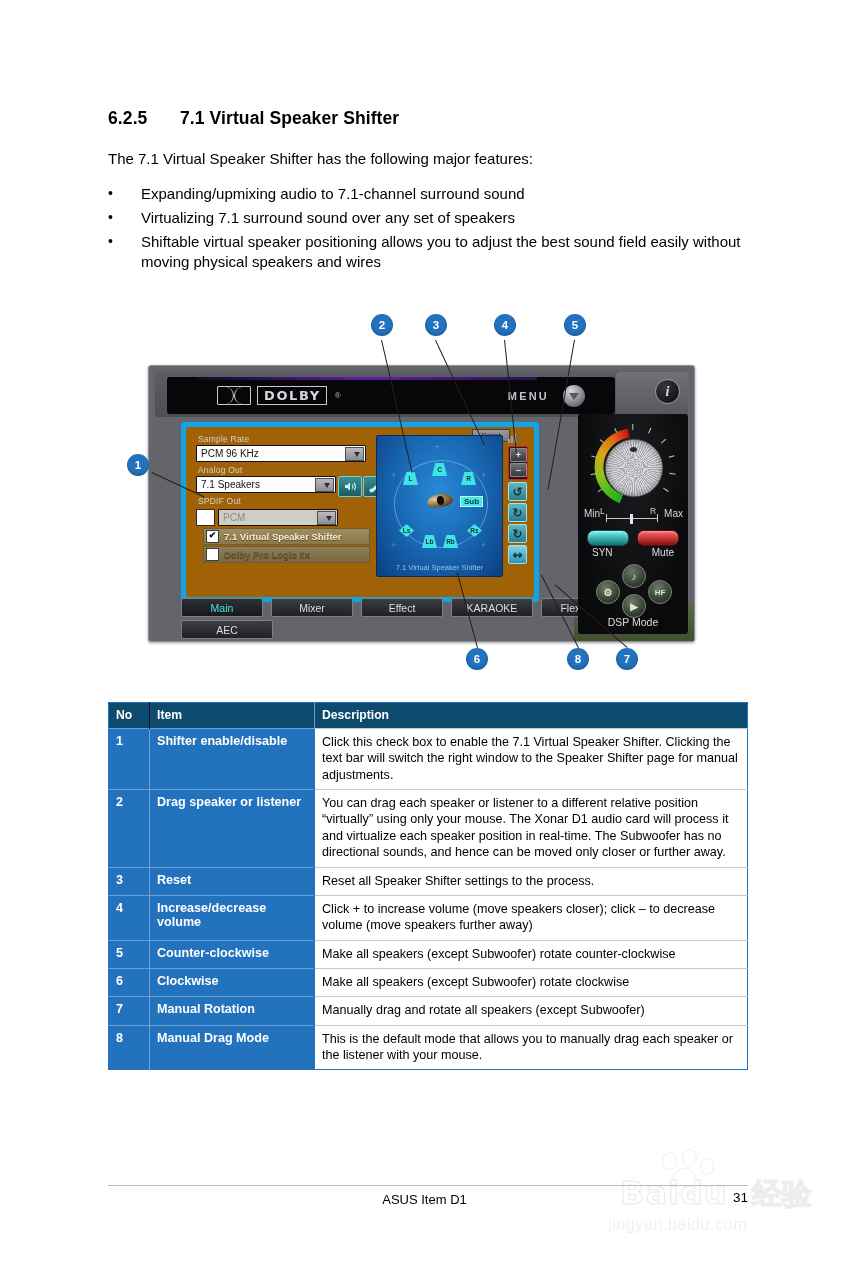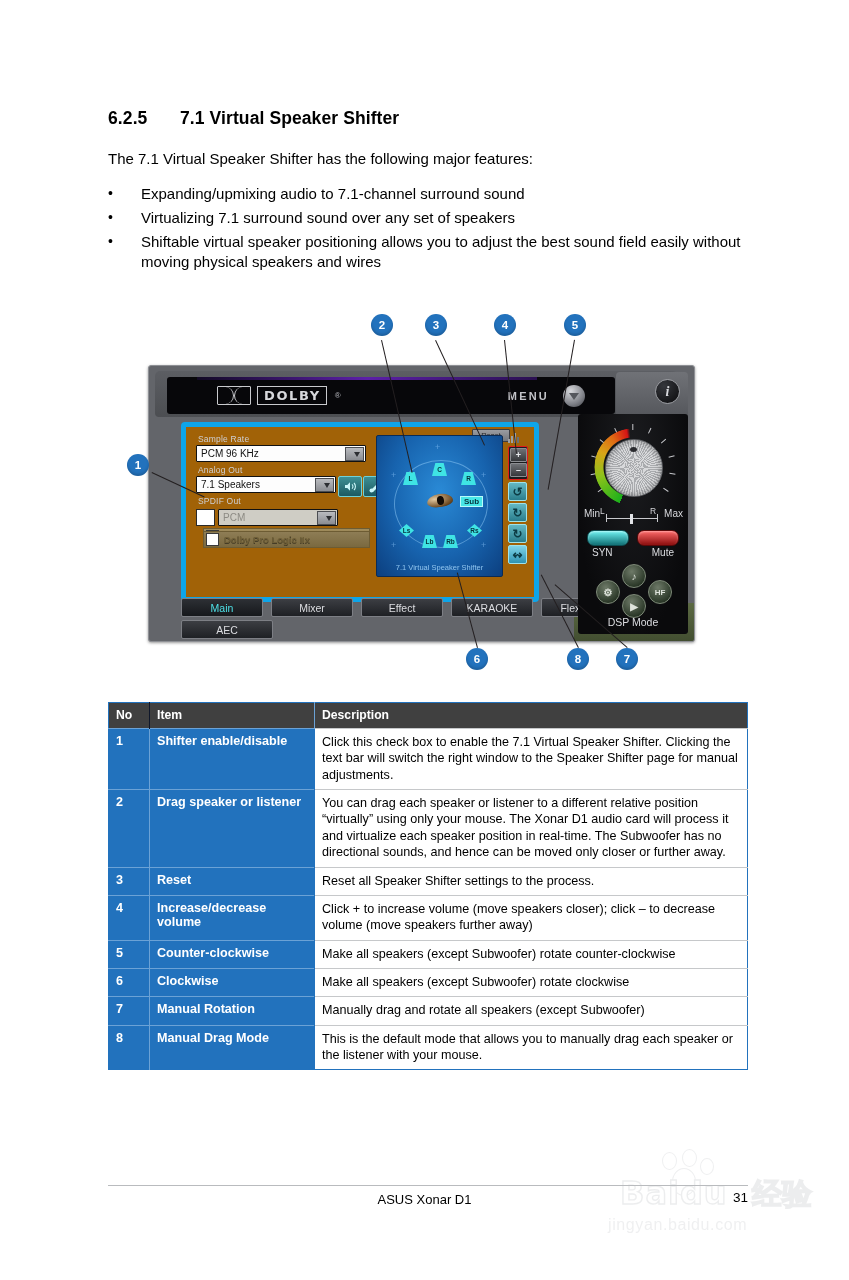--- a/index.html
+++ b/index.html
@@ -188,21 +188,21 @@
     background:radial-gradient(circle at 40% 30%,#6e7a68,#2d3a2a 70%,#121a11);
     border:1px solid #7f8b79;display:flex;align-items:center;justify-content:center;
     color:#dfe4dc;font-size:10px;font-weight:bold;}
   .dsp-lbl{position:absolute;left:0;top:52px;width:100%;text-align:center;
     color:#dcdde1;font-size:10.5px;}
 
   
   .tbl{position:absolute;left:108px;top:702px;width:640px;
     border:1.6px solid #2272bd;border-collapse:collapse;font-size:12.6px;}
   .tbl th,.tbl td{vertical-align:top;padding:5px 7px 6px;}
-  .tbl thead th{background:#404040;color:#fff;font-weight:bold;font-size:12.2px;
+  .tbl thead th{background:#0c4a6e;color:#fff;font-weight:bold;font-size:12.2px;
     text-align:left;padding:5px 7px 6px;}
   .tbl thead th.c-no{width:26px;}
   .tbl thead th.c-item{width:150px;border-left:1px solid #0f172a;margin-left:36px;}
   .tbl thead th.c-desc{border-left:1px solid #6ba2d6;}
   .tbl td.c-no{background:#2272bd;color:#fff;font-weight:bold;width:26px;}
   .tbl td.c-item{background:#2272bd;color:#fff;font-weight:bold;width:150px;
     border-left:1px solid #6ba2d6;border-top:1px solid #6ba2d6;}
   .tbl td.c-no{border-top:1px solid #6ba2d6;}
   .tbl td.c-desc{background:#fff;color:#000;border-top:1px solid #c6c8ca;
     border-left:1px solid #2272bd;line-height:1.30;}
@@ -349,21 +349,21 @@
         <span>PCM</span>
         <span class="arrow">
             <i></i>
           </span>
       </div>
 
       <div class="vs-row" style="top:101px;">
         <span class="cb">✔</span>
         <span class="lb">7.1 Virtual Speaker Shifter</span>
       </div>
-      <div class="vs-row off" style="top:104px;">
+      <div class="vs-row off" style="top:119px;">
         <span class="cb"></span>
         <span class="lb">Dolby Pro Logic IIx</span>
       </div>
 
       <div class="shifter">
         <div class="ring"></div>
         <div class="cross" style="left:14px;top:34px;">+</div>
         <div class="cross" style="left:104px;top:34px;">+</div>
         <div class="cross" style="left:14px;top:104px;">+</div>
         <div class="cross" style="left:104px;top:104px;">+</div>
@@ -513,16 +513,16 @@
     <div class="paw" style="left:72px;top:16px;width:22px;height:26px;"></div>
     <div class="paw" style="left:62px;top:0;width:13px;height:16px;"></div>
     <div class="paw" style="left:82px;top:-3px;width:13px;height:16px;"></div>
     <div class="paw" style="left:100px;top:6px;width:12px;height:15px;"></div>
     <div class="wm-main">Baidu</div>
     <div class="wm-cn">经验</div>
     <div class="wm-sub">jingyan.baidu.com</div>
   </div>
 
   <div class="foot-rule"></div>
-  <div class="foot-txt">ASUS Xonar D1</div>
+  <div class="foot-txt">ASUS Item D1</div>
   <div class="foot-pg">31</div>
 
 </div>
 
 </body></html>

